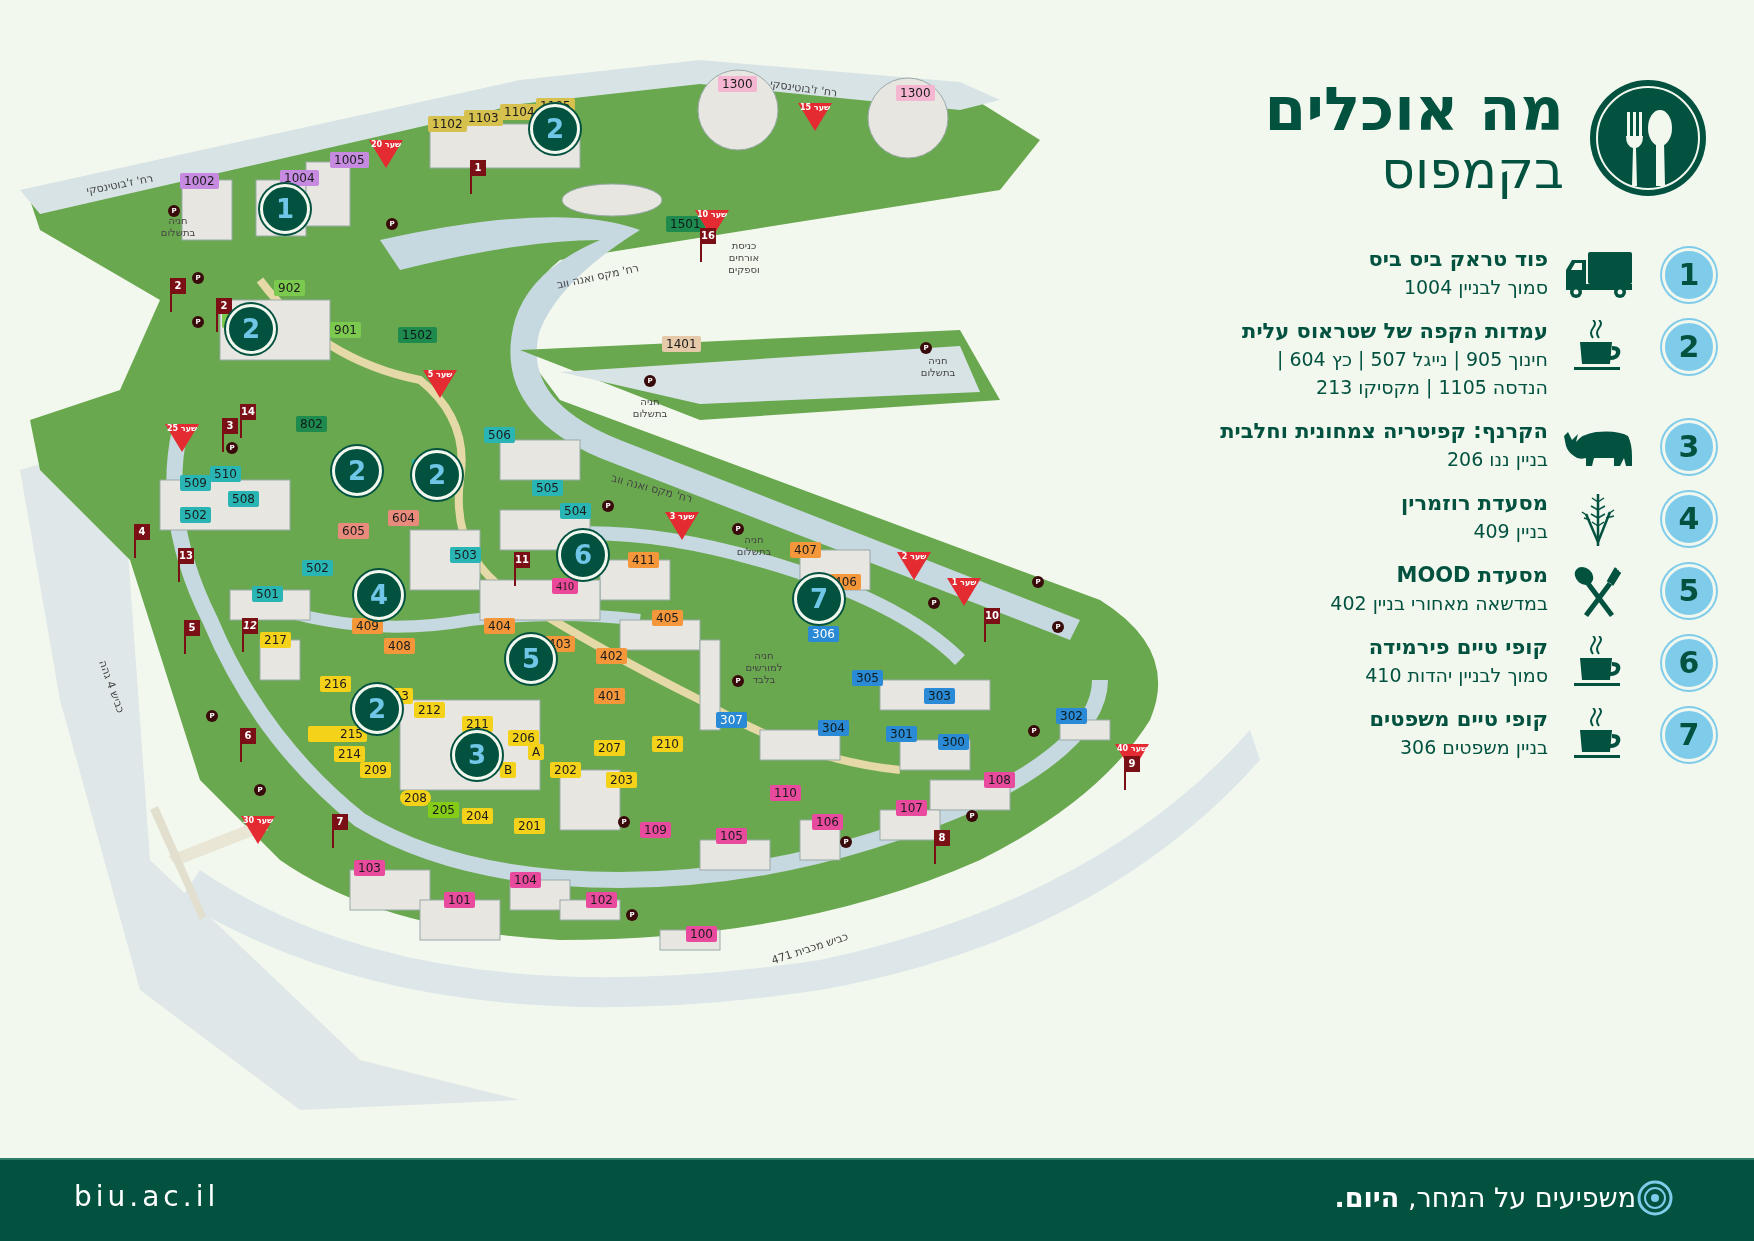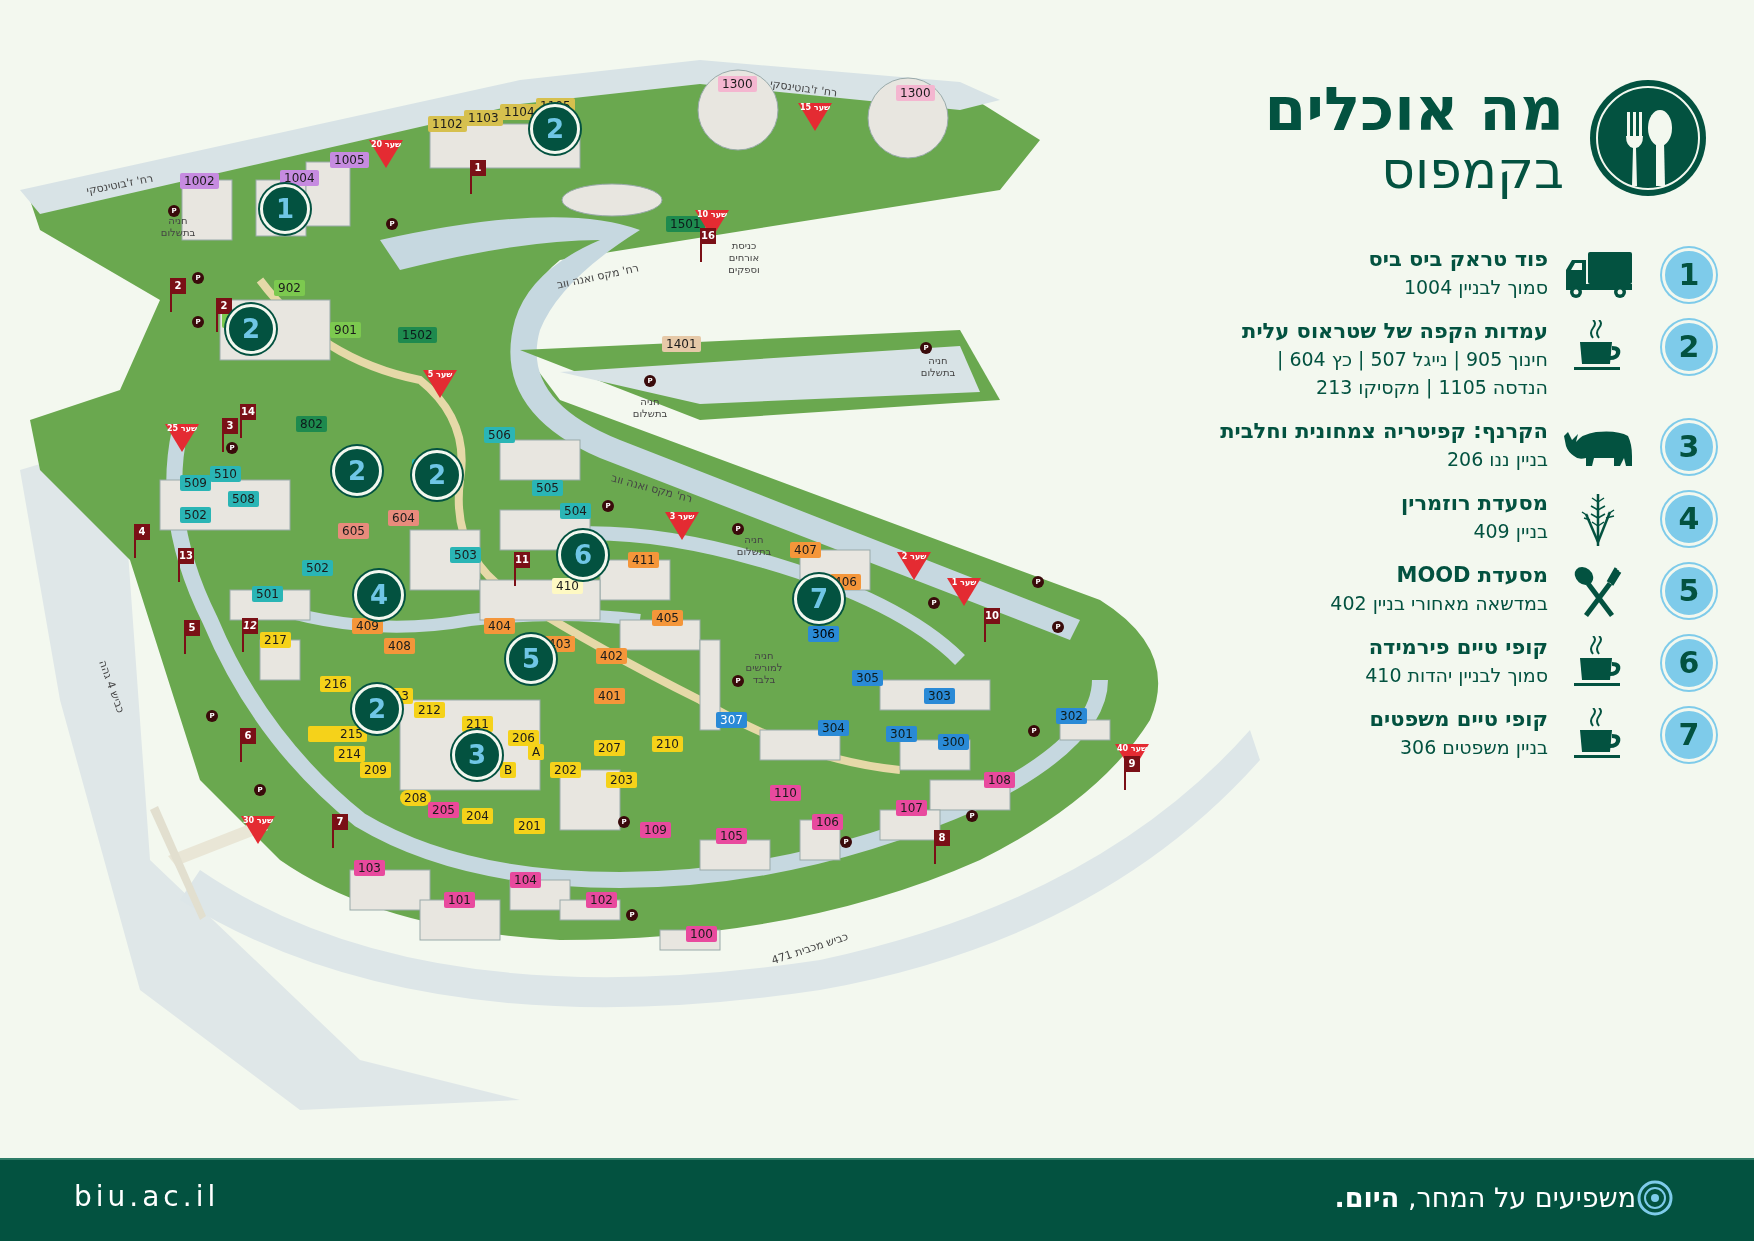--- a/index.html
+++ b/index.html
@@ -162,51 +162,51 @@
       <div class="bl" style="left: 302px; top: 560px; background: rgb(42, 181, 181);">502</div>
       <div class="bl" style="left: 252px; top: 586px; background: rgb(42, 181, 181);">501</div>
       <div class="bl" style="left: 412px; top: 459px; background: rgb(42, 181, 181);">507</div>
       <div class="bl" style="left: 484px; top: 427px; background: rgb(42, 181, 181);">506</div>
       <div class="bl" style="left: 532px; top: 480px; background: rgb(42, 181, 181);">505</div>
       <div class="bl" style="left: 560px; top: 503px; background: rgb(42, 181, 181);">504</div>
       <div class="bl" style="left: 450px; top: 547px; background: rgb(42, 181, 181);">503</div>
       <div class="bl" style="left: 388px; top: 510px; background: rgb(232, 139, 124);">604</div>
       <div class="bl" style="left: 338px; top: 523px; background: rgb(232, 139, 124);">605</div>
       <div class="bl" style="left: 628px; top: 552px; background: rgb(244, 150, 58);">411</div>
-      <div class="bl" style="left: 552px; top: 578px; background: #fef9c3;">410</div>
+      <div class="bl" style="left: 552px; top: 578px; background: #ec4899; font-family: Liberation Serif, serif;">410</div>
       <div class="bl" style="left: 652px; top: 610px; background: rgb(244, 150, 58);">405</div>
       <div class="bl" style="left: 484px; top: 618px; background: rgb(244, 150, 58);">404</div>
       <div class="bl" style="left: 544px; top: 636px; background: rgb(244, 150, 58);">403</div>
       <div class="bl" style="left: 596px; top: 648px; background: rgb(244, 150, 58);">402</div>
       <div class="bl" style="left: 594px; top: 688px; background: rgb(244, 150, 58);">401</div>
       <div class="bl" style="left: 352px; top: 618px; background: rgb(244, 150, 58);">409</div>
       <div class="bl" style="left: 384px; top: 638px; background: rgb(244, 150, 58);">408</div>
       <div class="bl" style="left: 790px; top: 542px; background: rgb(244, 150, 58);">407</div>
       <div class="bl" style="left: 830px; top: 574px; background: rgb(244, 150, 58);">406</div>
       <div class="bl" style="left: 260px; top: 632px; background: rgb(245, 210, 26);">217</div>
       <div class="bl" style="left: 320px; top: 676px; background: rgb(245, 210, 26);">216</div>
       <div class="bl" style="left: 382px; top: 688px; background: rgb(245, 210, 26);">213</div>
       <div class="bl" style="left: 414px; top: 702px; background: rgb(245, 210, 26);">212</div>
       <div class="bl" style="left: 462px; top: 716px; background: rgb(245, 210, 26);">211</div>
       <div class="bl" style="left: 508px; top: 730px; background: rgb(245, 210, 26);">206</div>
       <div class="bl" style="left: 308px; top: 726px; background: rgb(245, 210, 26); padding-left: 32px;">215</div>
       <div class="bl" style="left: 334px; top: 746px; background: rgb(245, 210, 26);">214</div>
       <div class="bl" style="left: 360px; top: 762px; background: rgb(245, 210, 26);">209</div>
       <div class="bl" style="left: 400px; top: 790px; background: rgb(245, 210, 26); border-radius: 8px;">208</div>
-      <div class="bl" style="left: 428px; top: 802px; background: #ec4899;">205</div>
+      <div class="bl" style="left: 428px; top: 802px; background: #84cc16;">205</div>
       <div class="bl" style="left: 462px; top: 808px; background: rgb(245, 210, 26);">204</div>
       <div class="bl" style="left: 514px; top: 818px; background: rgb(245, 210, 26);">201</div>
       <div class="bl" style="left: 466px; top: 748px; background: rgb(245, 210, 26);">C</div>
       <div class="bl" style="left: 500px; top: 762px; background: rgb(245, 210, 26);">B</div>
       <div class="bl" style="left: 528px; top: 744px; background: rgb(245, 210, 26);">A</div>
       <div class="bl" style="left: 550px; top: 762px; background: rgb(245, 210, 26);">202</div>
       <div class="bl" style="left: 594px; top: 740px; background: rgb(245, 210, 26);">207</div>
       <div class="bl" style="left: 606px; top: 772px; background: rgb(245, 210, 26);">203</div>
       <div class="bl" style="left: 652px; top: 736px; background: rgb(245, 210, 26);">210</div>
-      <div class="bl" style="left: 808px; top: 626px; background: rgb(42, 138, 214); color: #000000;">306</div>
+      <div class="bl" style="left: 808px; top: 626px; background: rgb(42, 138, 214); color: #ffffff;">306</div>
       <div class="bl" style="left: 852px; top: 670px; background: rgb(42, 138, 214); color: rgb(13, 27, 27);">305</div>
       <div class="bl" style="left: 924px; top: 688px; background: rgb(42, 138, 214); color: rgb(13, 27, 27);">303</div>
       <div class="bl" style="left: 716px; top: 712px; background: rgb(42, 138, 214); color: #ffffff;">307</div>
       <div class="bl" style="left: 818px; top: 720px; background: rgb(42, 138, 214); color: rgb(13, 27, 27);">304</div>
       <div class="bl" style="left: 886px; top: 726px; background: rgb(42, 138, 214); color: rgb(13, 27, 27);">301</div>
       <div class="bl" style="left: 938px; top: 734px; background: rgb(42, 138, 214); color: rgb(13, 27, 27);">300</div>
       <div class="bl" style="left: 1056px; top: 708px; background: rgb(42, 138, 214); color: rgb(13, 27, 27);">302</div>
       <div class="bl" style="left: 770px; top: 785px; background: rgb(232, 74, 158);">110</div>
       <div class="bl" style="left: 640px; top: 822px; background: rgb(232, 74, 158);">109</div>
       <div class="bl" style="left: 984px; top: 772px; background: rgb(232, 74, 158);">108</div>

